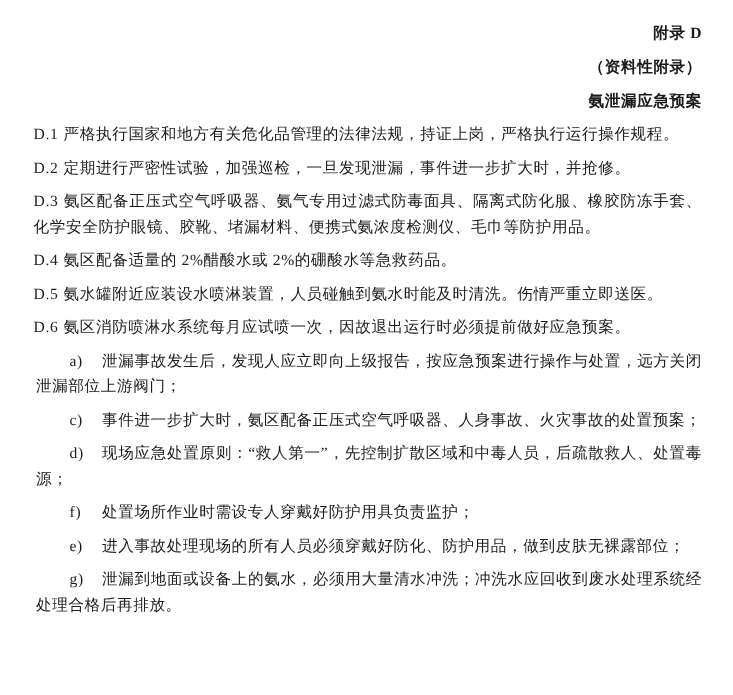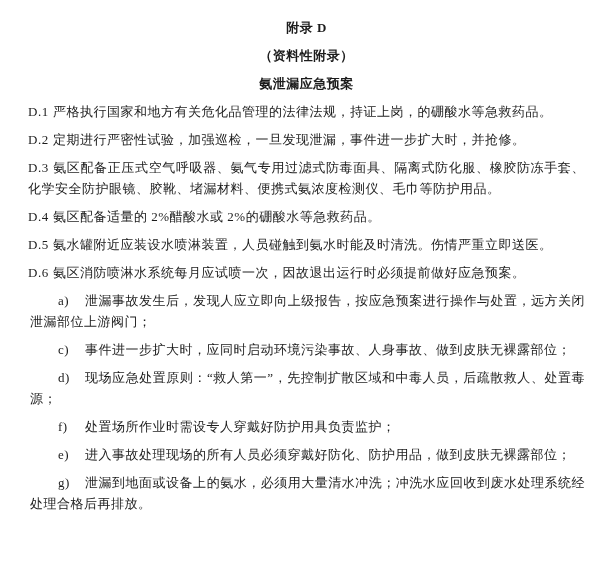--- a/index.html
+++ b/index.html
@@ -14,21 +14,21 @@
     background: #ffffff;
     overflow: hidden;
     box-sizing: border-box;
     padding: 17px 26px 0 28px;
     font-family: "Liberation Serif", "DejaVu Serif", serif;
     color: #1c1c1c;
     font-size: 13px;
     letter-spacing: 0.5px;
   }
   .heading-line {
-    text-align: center;
+    text-align: right;
     font-weight: bold;
     line-height: 21px;
     margin: 0 0 7px 0;
   }
   .clause {
     line-height: 21px;
     margin: 0 0 7px 0;
     text-align: justify;
   }
   .clause-label {
@@ -49,37 +49,37 @@
 </style>
 </head>
 <body>
 
 <div class="page">
 
   <p class="heading-line">附录 D</p>
   <p class="heading-line">（资料性附录）</p>
   <p class="heading-line">氨泄漏应急预案</p>
 
-  <p class="clause"><span class="clause-label">D.1</span><span>严格执行国家和地方有关危化品管理的法律法规，持证上岗，的硼酸水等急救药品。</span></p>
+  <p class="clause"><span class="clause-label">D.1</span><span>严格执行国家和地方有关危化品管理的法律法规，持证上岗，严格执行运行操作规程。</span></p>
 
   <p class="clause"><span class="clause-label">D.2</span><span>定期进行严密性试验，加强巡检，一旦发现泄漏，事件进一步扩大时，并抢修。</span></p>
 
   <p class="clause"><span class="clause-label">D.3</span><span>氨区配备正压式空气呼吸器、氨气专用过滤式防毒面具、隔离式防化服、橡胶防冻手套、化学安全防护眼镜、胶靴、堵漏材料、便携式氨浓度检测仪、毛巾等防护用品。</span></p>
 
   <p class="clause"><span class="clause-label">D.4</span><span>氨区配备适量的 2%醋酸水或 2%的硼酸水等急救药品。</span></p>
 
   <p class="clause"><span class="clause-label">D.5</span><span>氨水罐附近应装设水喷淋装置，人员碰触到氨水时能及时清洗。伤情严重立即送医。</span></p>
 
   <p class="clause"><span class="clause-label">D.6</span><span>氨区消防喷淋水系统每月应试喷一次，因故退出运行时必须提前做好应急预案。</span></p>
 
 
   <p class="sub-item"><span class="sub-item-label">a)</span><span>泄漏事故发生后，发现人应立即向上级报告，按应急预案进行操作与处置，远方关闭泄漏部位上游阀门；</span></p>
 
 
-  <p class="sub-item"><span class="sub-item-label">c)</span><span>事件进一步扩大时，应同时启动环境污染事故、人身事故、做到皮肤无裸露部位；</span></p>
+  <p class="sub-item"><span class="sub-item-label">c)</span><span>事件进一步扩大时，氨区配备正压式空气呼吸器、人身事故、火灾事故的处置预案；</span></p>
 
   <p class="sub-item"><span class="sub-item-label">d)</span><span>现场应急处置原则：“救人第一”，先控制扩散区域和中毒人员，后疏散救人、处置毒源；</span></p>
 
   <p class="sub-item"><span class="sub-item-label">f)</span><span>处置场所作业时需设专人穿戴好防护用具负责监护；</span></p>
 
   <p class="sub-item"><span class="sub-item-label">e)</span><span>进入事故处理现场的所有人员必须穿戴好防化、防护用品，做到皮肤无裸露部位；</span></p>
 
   <p class="sub-item"><span class="sub-item-label">g)</span><span>泄漏到地面或设备上的氨水，必须用大量清水冲洗；冲洗水应回收到废水处理系统经处理合格后再排放。</span></p>
 
 </div>

